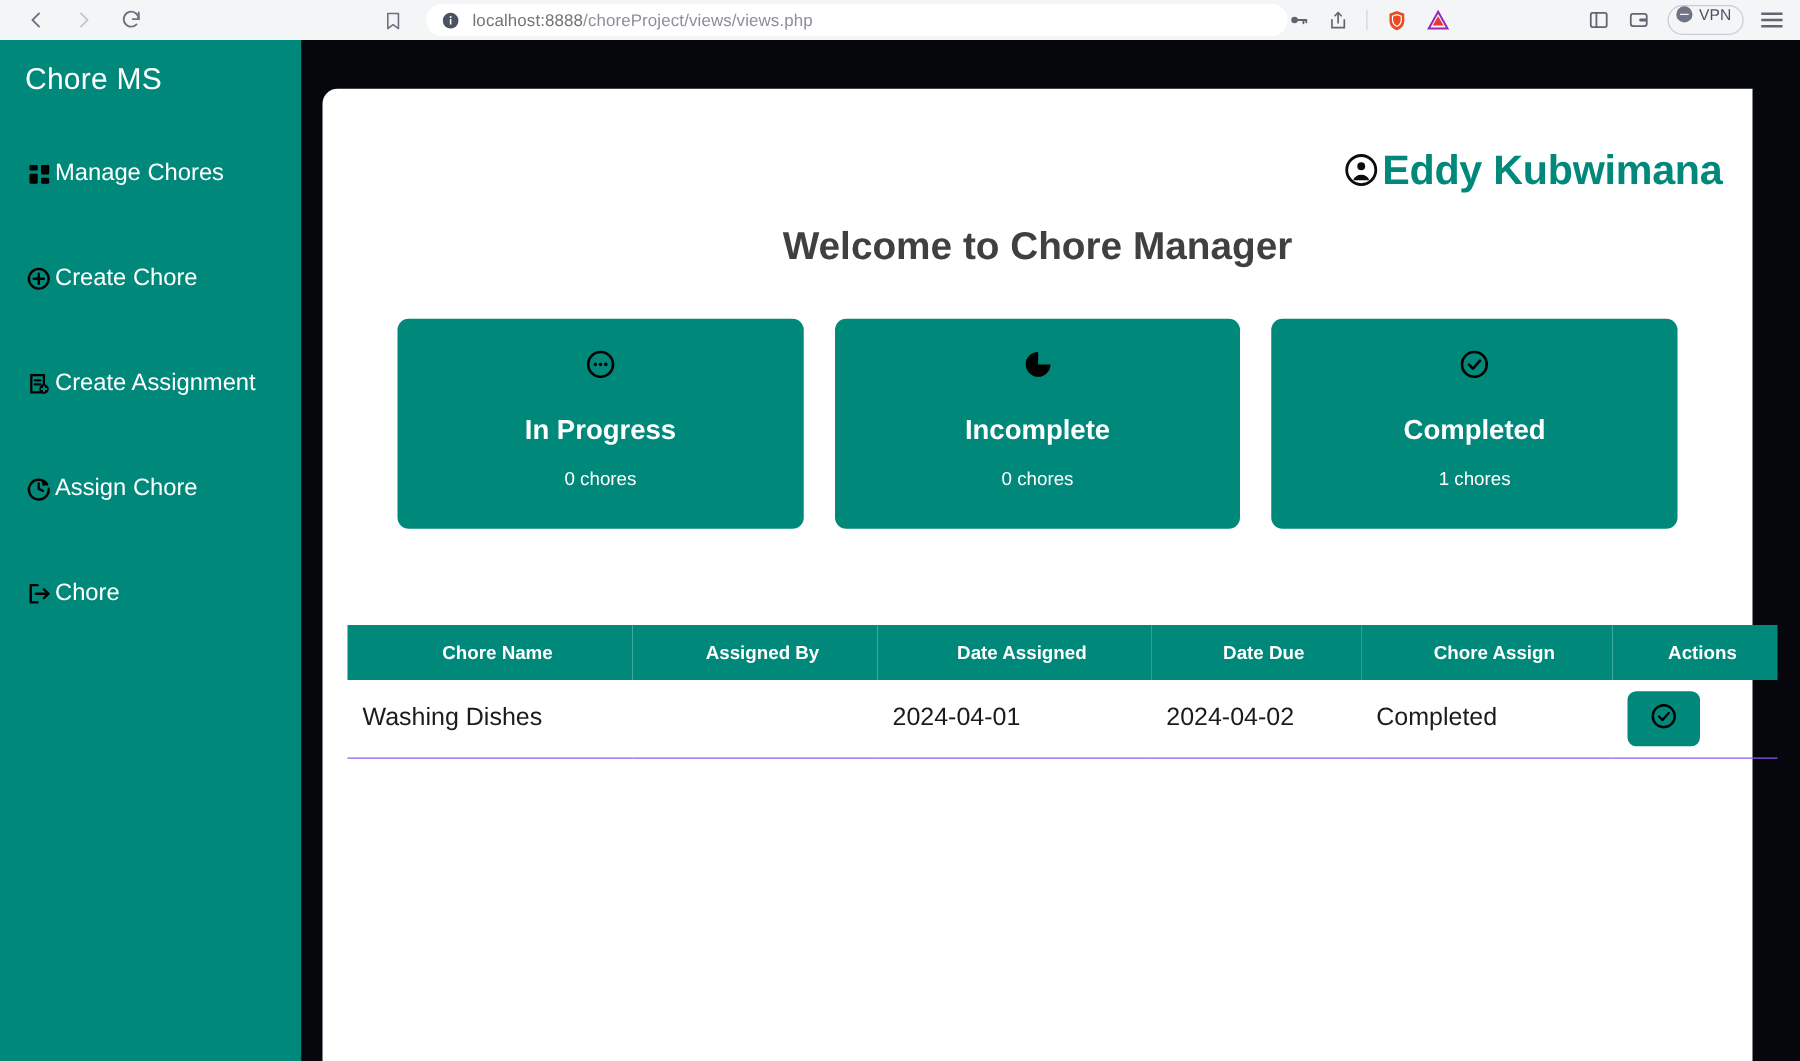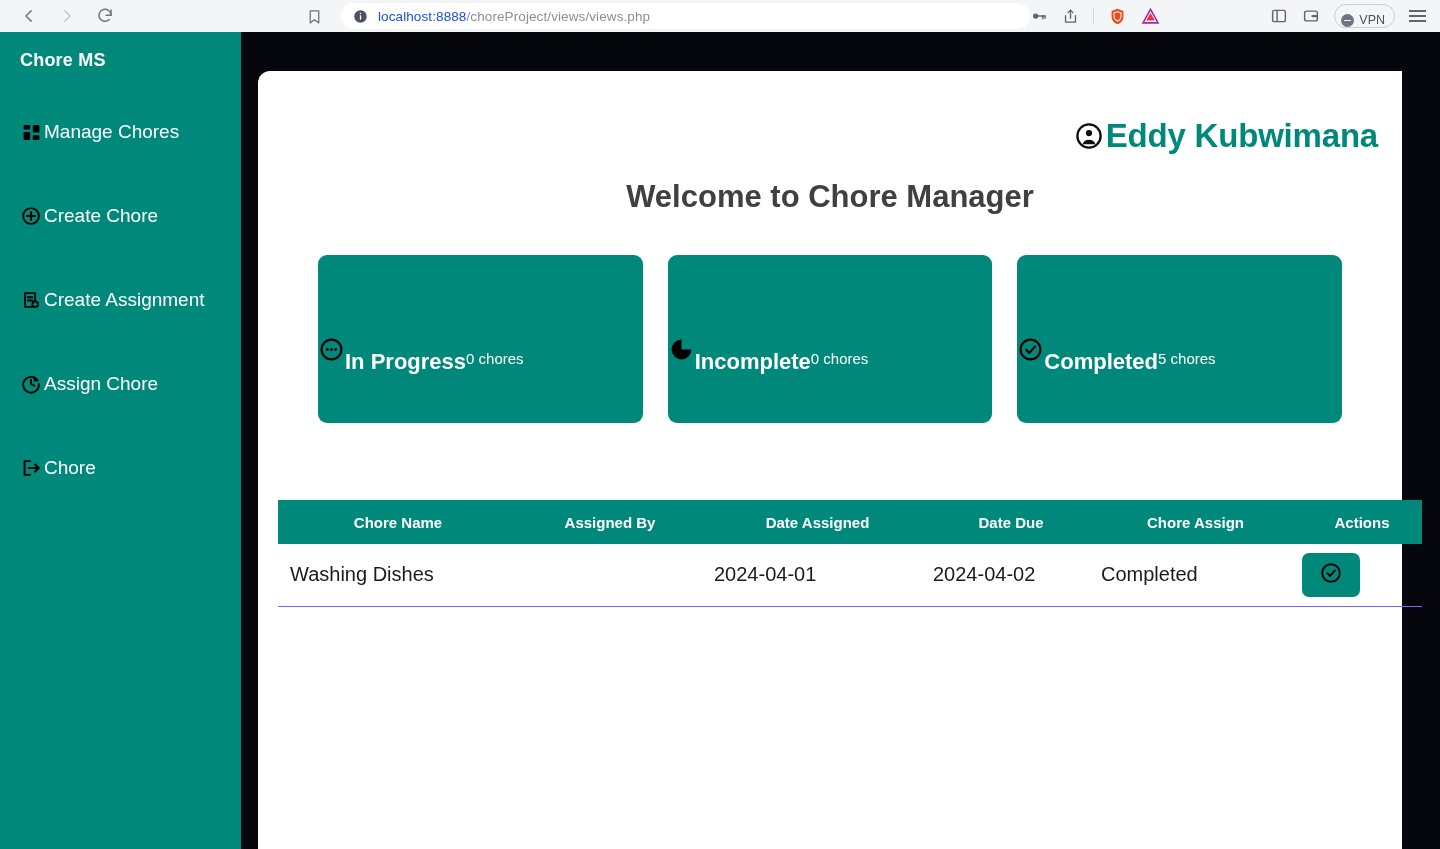--- a/index.html
+++ b/index.html
@@ -31,30 +31,30 @@
     width: 766px; height: 26px;
     background: #ffffff; border-radius: 14px;
     display: flex; align-items: center;
     padding: 0 12px;
   }
   #url-info-icon { margin-right: 10px; display: flex; }
   #url-text {
     font-size: 13.5px; color: #8a8f99;
     white-space: nowrap; letter-spacing: 0.1px;
   }
-  #url-text .host { color: #1d4ed8; }
+  #url-text .host { color: #737373; }
 
   #chrome-right-actions {
     margin-left: auto; display: flex; align-items: center;
     gap: 14px; padding-right: 14px;
   }
   .chrome-icon { display: flex; align-items: center; justify-content: center; color: #5f6672; }
   .chrome-divider { width: 1px; height: 16px; background: #d2d5db; }
   #vpn-pill {
-    display: flex; align-items: flex-end; gap: 5px;
+    display: flex; align-items: flex-start; gap: 5px;
     border: 1px solid #c9ccd4; border-radius: 13px;
     height: 24px; padding: 0 9px 0 6px;
     color: #4b5261; font-size: 12.5px;
   }
   #vpn-pill .dot {
     width: 13px; height: 13px; border-radius: 50%;
     background: #6e7486; display: flex;
     align-items: center; justify-content: center;
   }
   #vpn-pill .dot i { display: block; width: 7px; height: 1.6px; background: #f4f5f7; }
@@ -69,21 +69,21 @@
   }
 
   
   #sidebar {
     position: absolute; left: 0; top: 0;
     width: 241px; height: 817px;
     background: #00897b;
     padding-top: 18px;
   }
   #sidebar-brand {
-    color: #ffffff; font-size: 18px; font-weight: 700;
+    color: #ffffff; font-size: 24px; font-weight: 400;
     padding-left: 20px; letter-spacing: 0.2px;
   }
   #sidebar-nav { margin-top: 43px; }
   .nav-item {
     display: flex; align-items: center;
     height: 36px; margin-bottom: 48px;
     padding-left: 20px; color: #ffffff;
     cursor: pointer;
   }
   .nav-item .nav-icon {
@@ -122,21 +122,21 @@
     margin-top: 24px;
   }
 
   #stat-cards {
     display: flex; gap: 25px;
     margin: 40px 60px 0 60px;
   }
   .stat-card {
     flex: 1; height: 168px;
     background: #00897b; border-radius: 9px;
-    display: flex; flex-direction: row;
+    display: flex; flex-direction: column;
     align-items: center; padding-top: 21px;
   }
   .stat-icon { color: #000000; display: flex; height: 30px; align-items: center; }
   .stat-label {
     color: #ffffff; font-size: 22px; font-weight: 700;
     margin-top: 25px;
   }
   .stat-count { color: #ffffff; font-size: 15px; margin-top: 18px; }
 
   
@@ -375,21 +375,21 @@
       </div>
 
       <div class="stat-card">
         <span class="stat-icon">
           <svg width="27" height="27" viewBox="0 0 24 24" fill="none" stroke="currentColor" stroke-width="1.9" stroke-linecap="round" stroke-linejoin="round">
               <circle cx="12" cy="12" r="8.8"></circle>
               <polyline points="8.2 12.2 11 15 16 9.4"></polyline>
             </svg>
         </span>
         <span class="stat-label">Completed</span>
-        <span class="stat-count">5 chores</span>
+        <span class="stat-count">1 chores</span>
       </div>
 
     </section>
 
     <div id="chore-table-wrap">
       <table id="chore-table">
         <thead>
           <tr>
             <th class="col-name">Chore Name</th>
             <th class="col-by">Assigned By</th>

